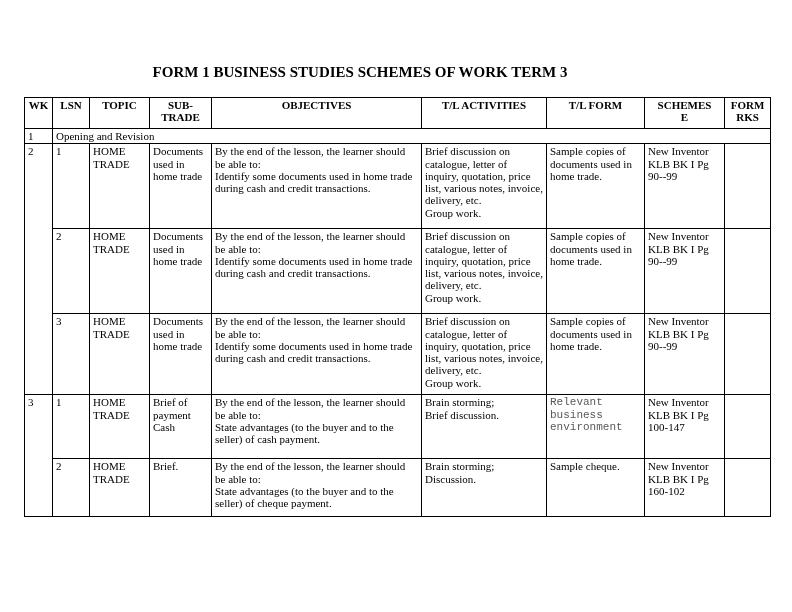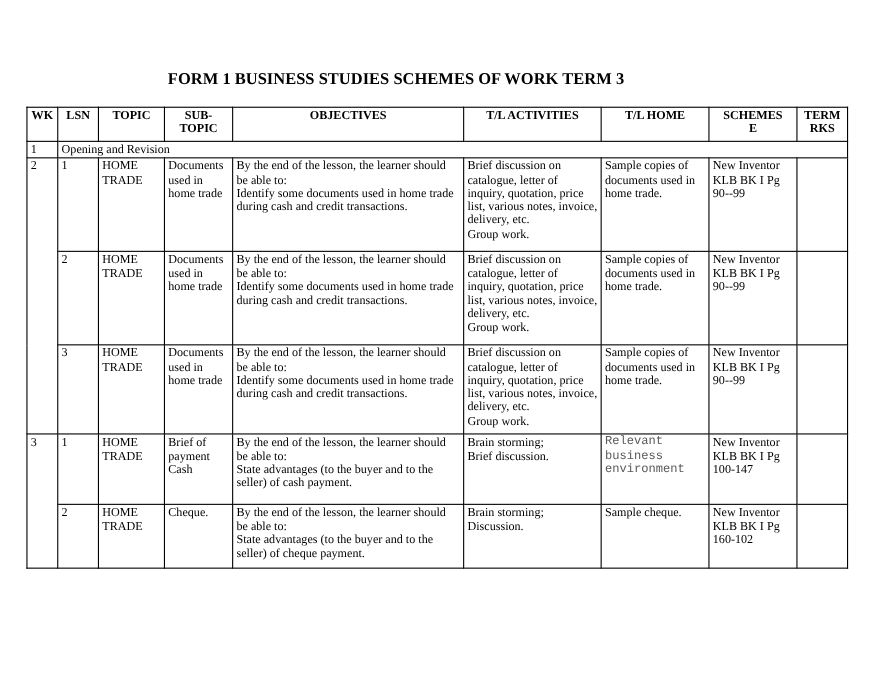--- a/index.html
+++ b/index.html
@@ -85,27 +85,27 @@
       <col style="width:98px">
       <col style="width:80px">
       <col style="width:46px">
     </colgroup>
     <thead>
       <tr class="row-header">
         <th>WK</th>
         <th>LSN</th>
         <th>TOPIC</th>
         <th>SUB-
-TOPIC</th>
+TRADE</th>
         <th>OBJECTIVES</th>
         <th>T/L ACTIVITIES</th>
-        <th>T/L HOME</th>
+        <th>T/L FORM</th>
         <th>SCHEMES
 E</th>
-        <th>TERM
+        <th>FORM
 RKS</th>
       </tr>
     </thead>
     <tbody>
       <tr class="row-section">
         <td>1</td>
         <td colspan="8" class="section-label">Opening and Revision</td>
       </tr>
 
       <tr class="rh-85">
@@ -159,21 +159,21 @@
         <td>Brain storming;
 Brief discussion.</td>
         <td class="aids-alt">Relevant business environment</td>
         <td>New Inventor KLB BK I Pg 100-147</td>
         <td></td>
       </tr>
 
       <tr class="rh-58">
         <td>2</td>
         <td>HOME TRADE</td>
-        <td>Cheque.</td>
+        <td>Brief.</td>
         <td>By the end of the lesson, the learner should be able to:
 State advantages (to the buyer and to the seller) of cheque payment.</td>
         <td>Brain storming;
 Discussion.</td>
         <td>Sample cheque.</td>
         <td>New Inventor KLB BK I Pg 160-102</td>
         <td></td>
       </tr>
     </tbody>
   </table>

